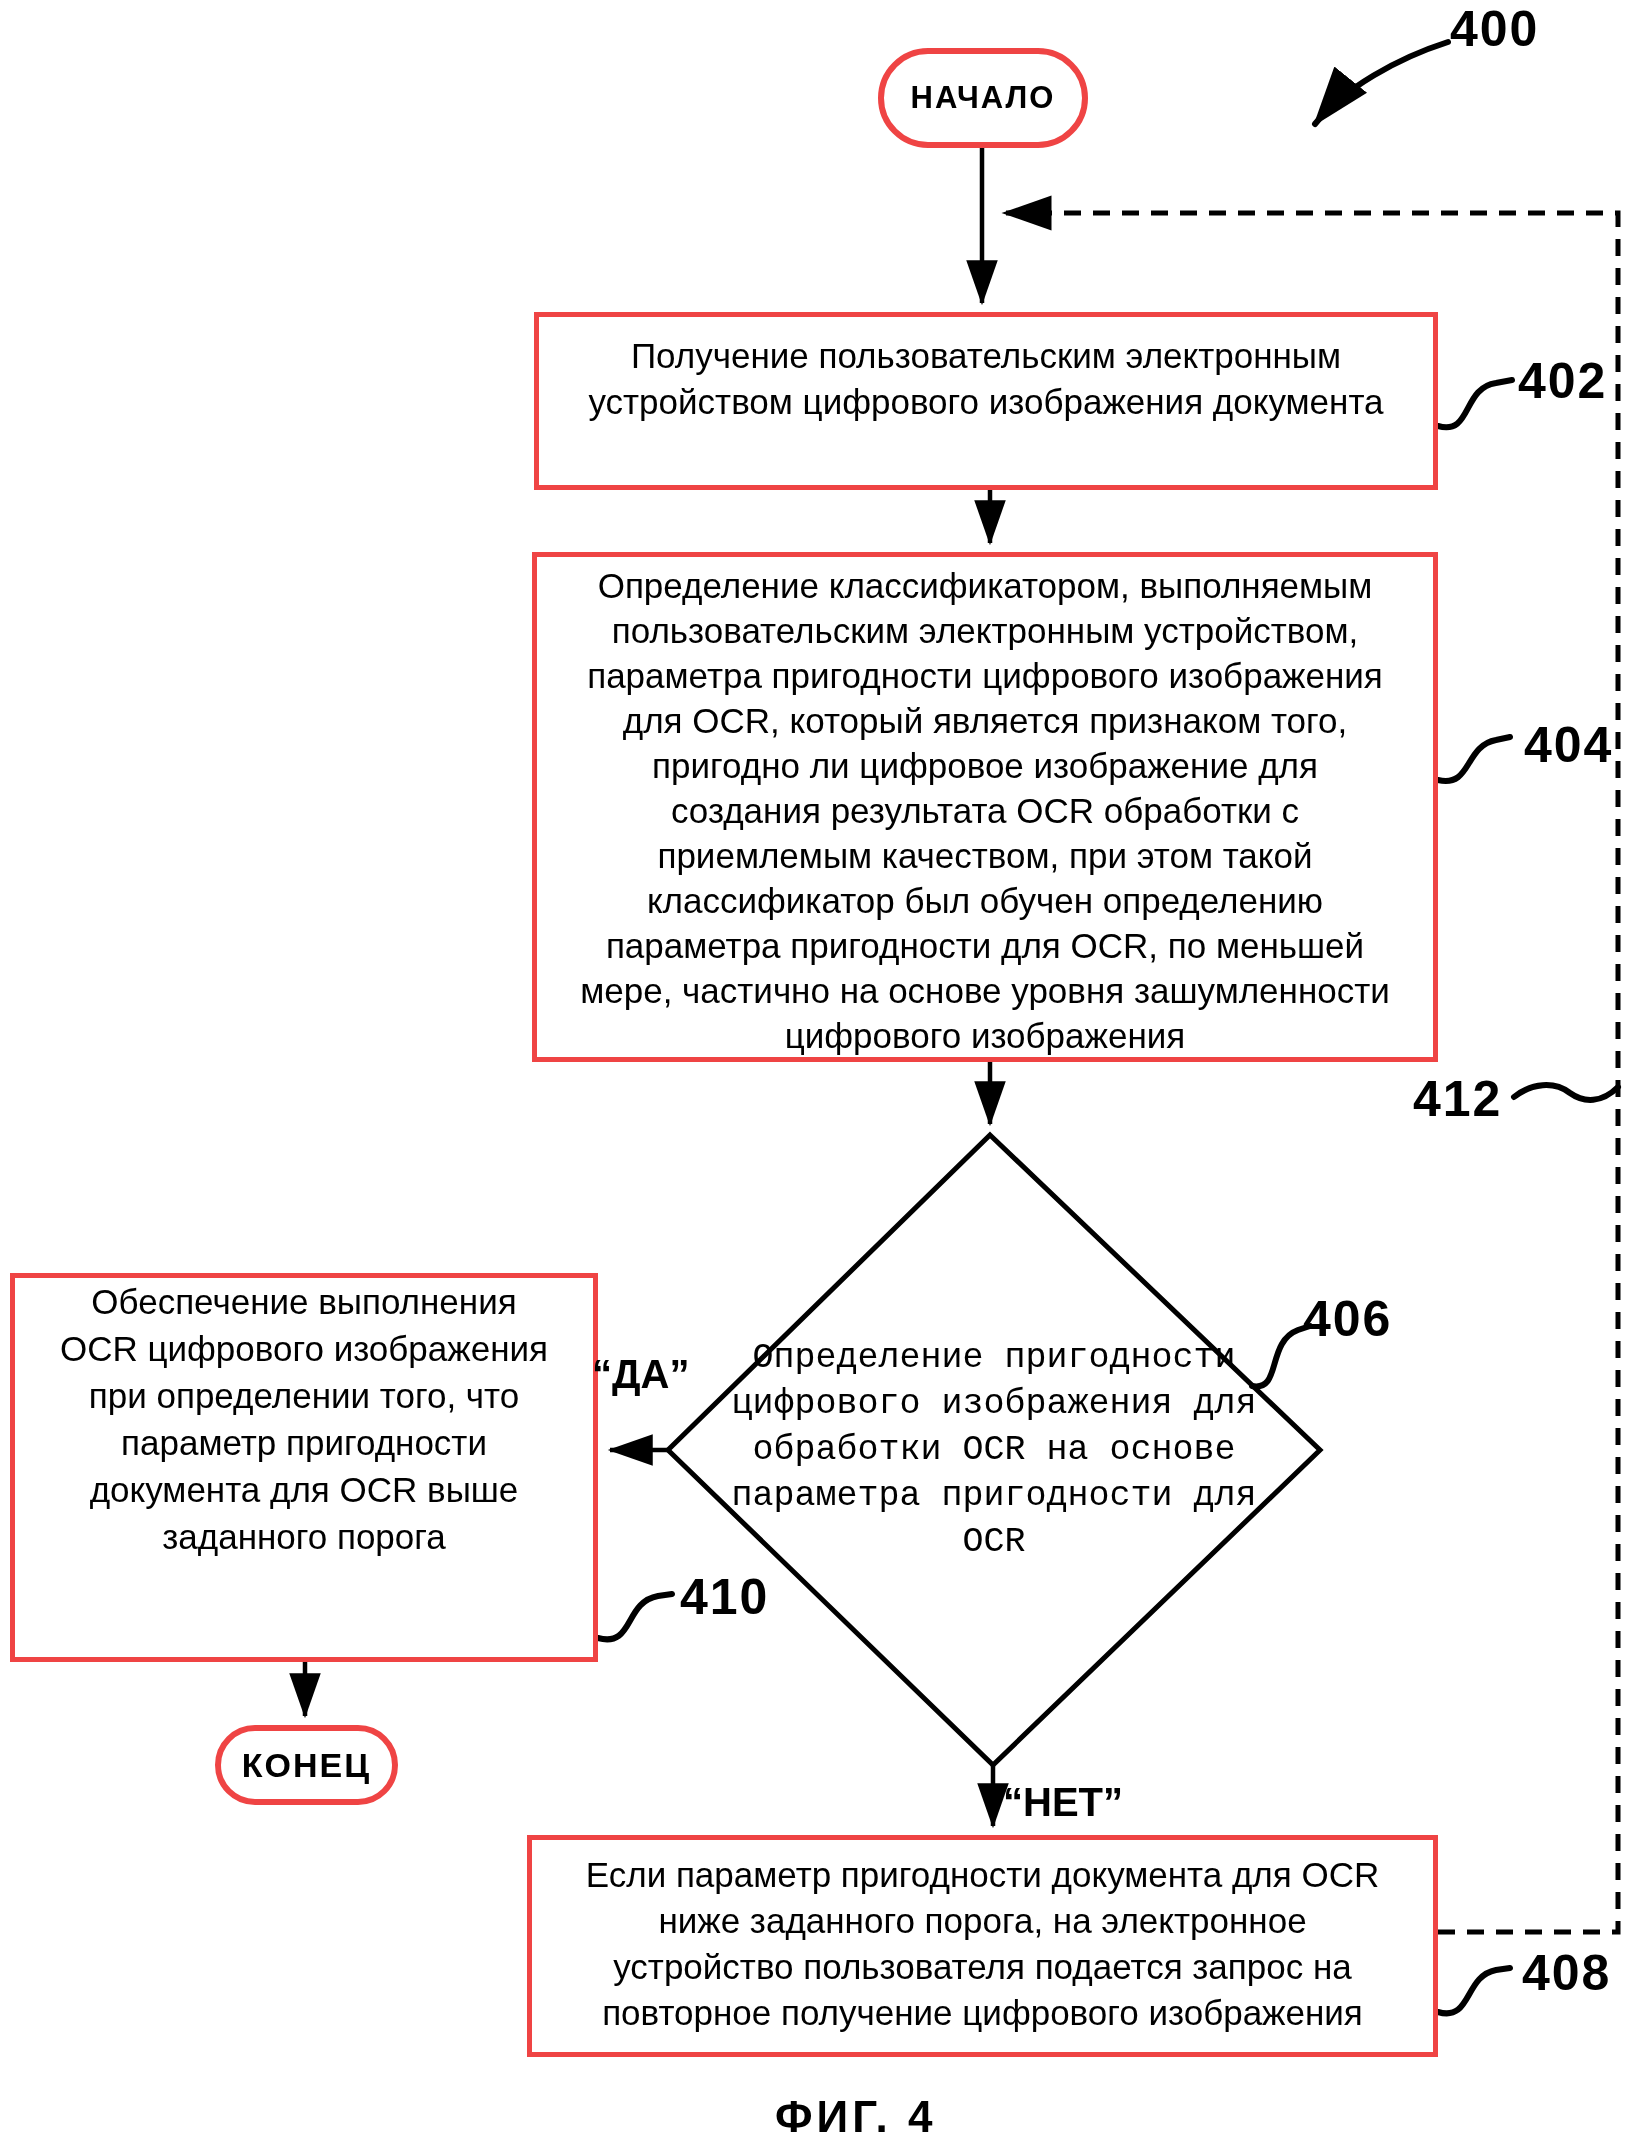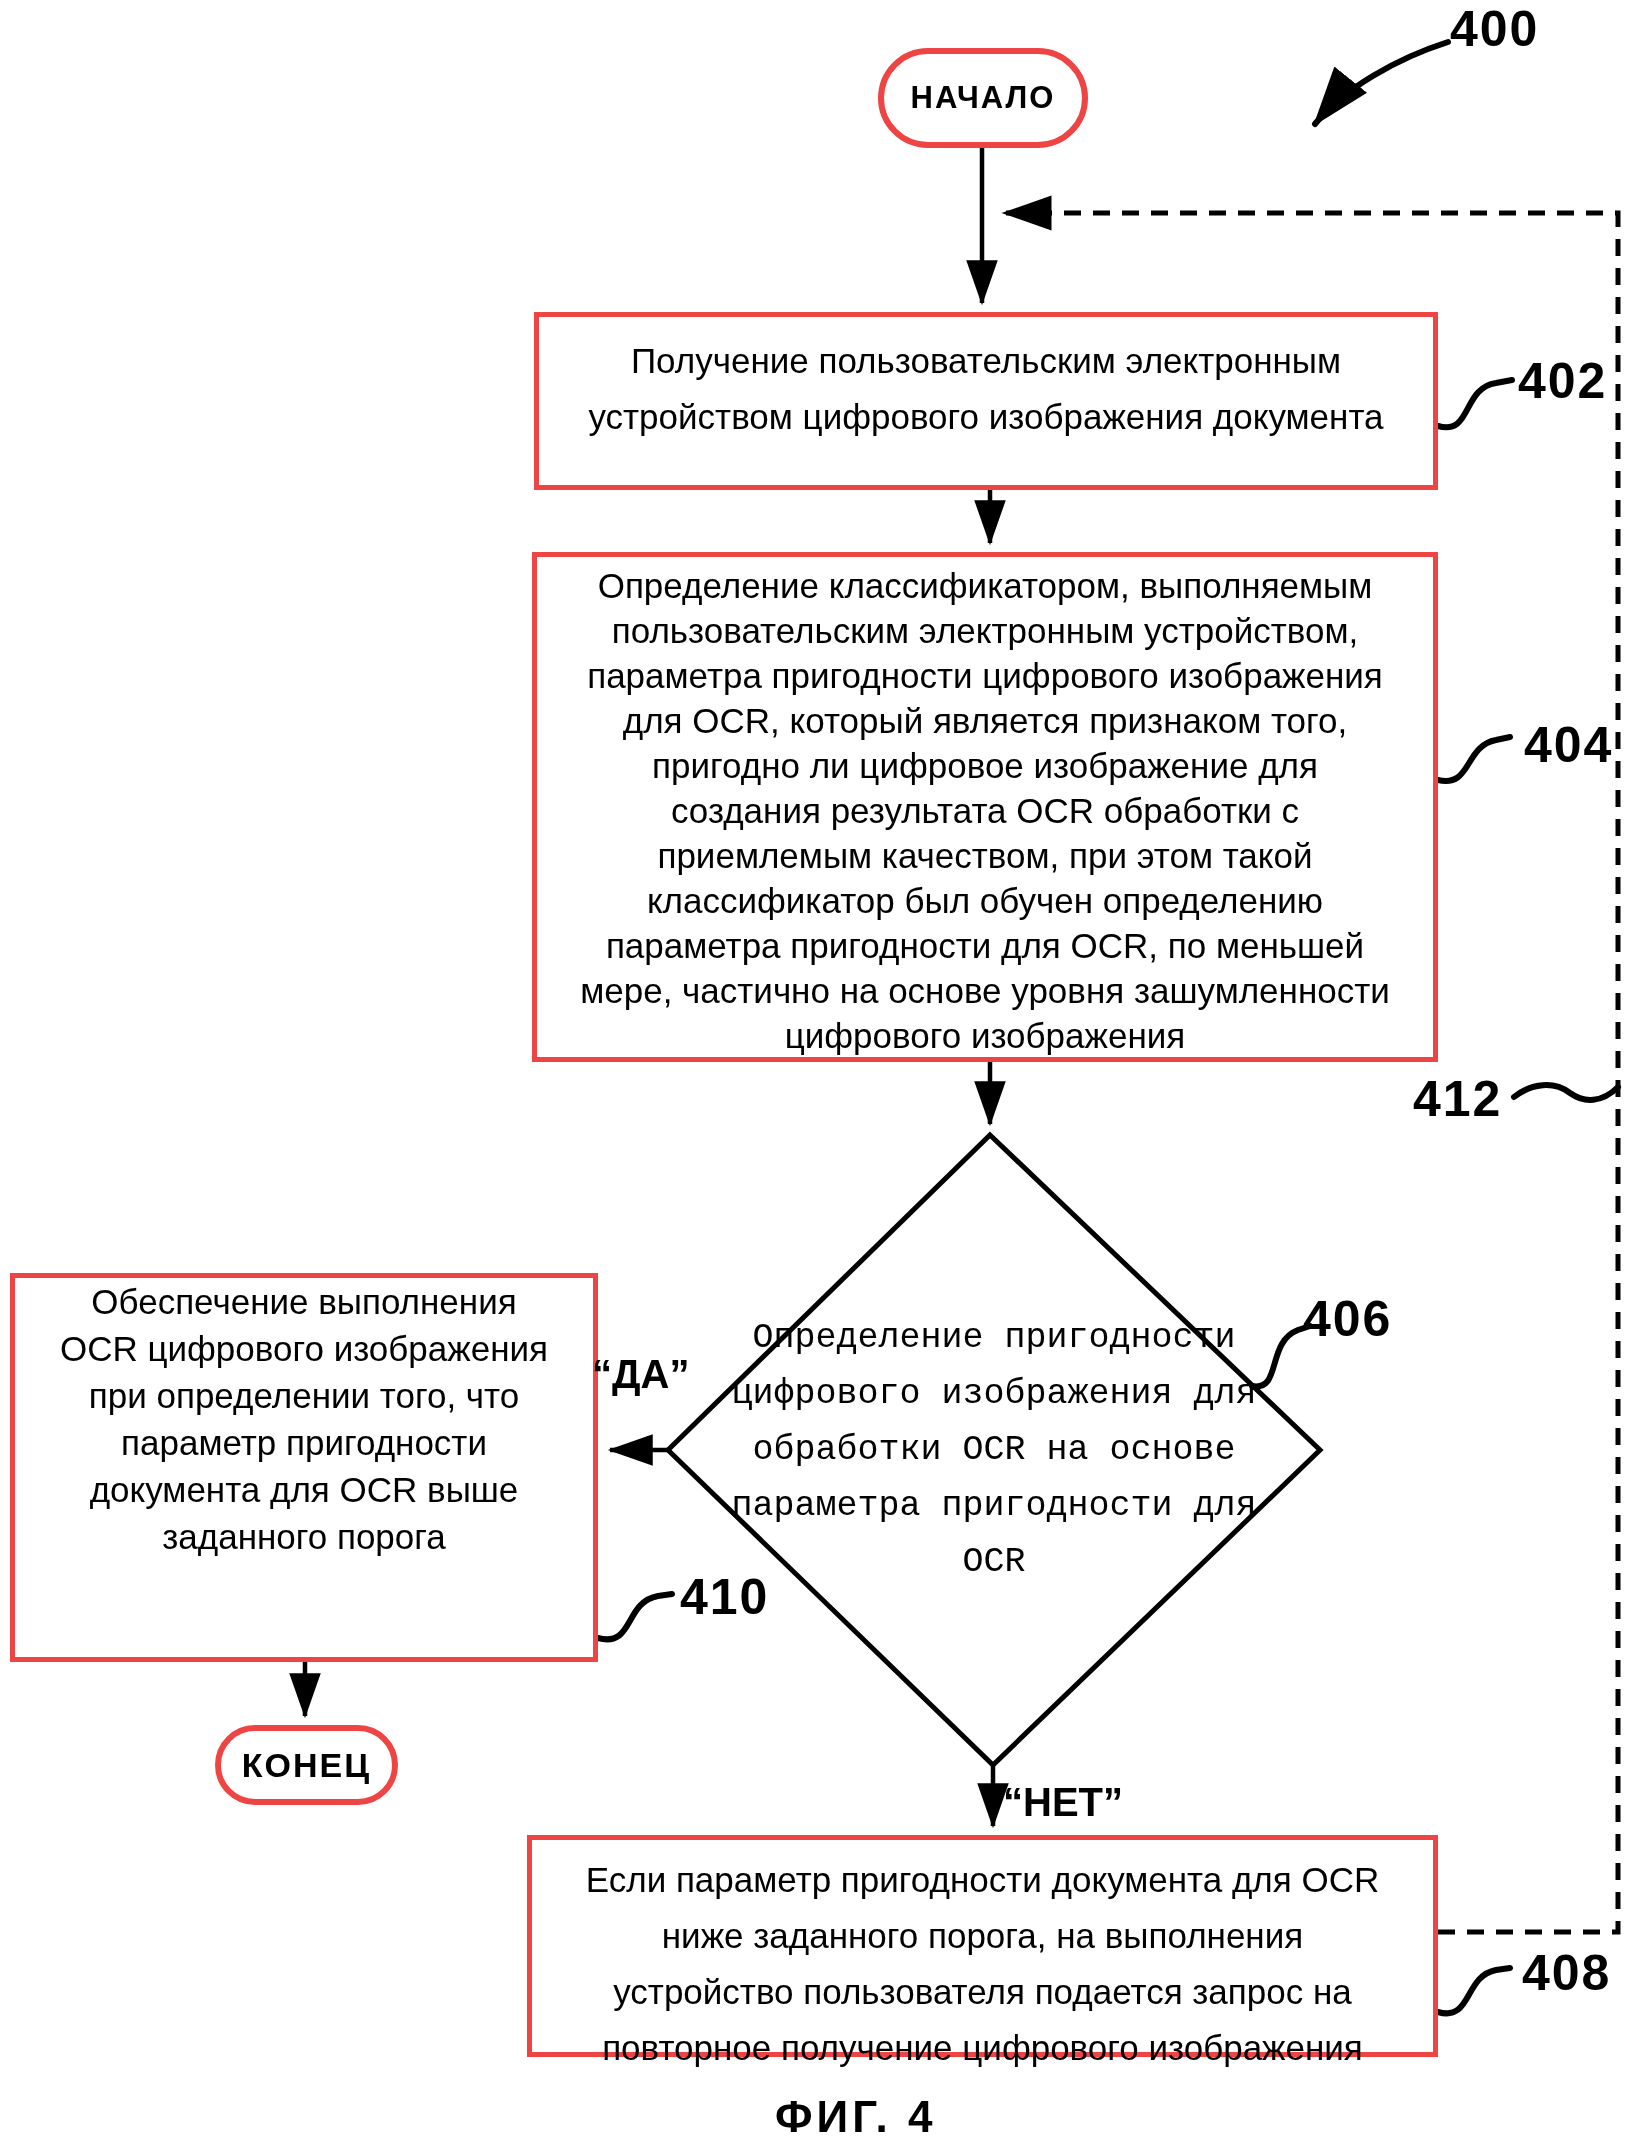--- a/index.html
+++ b/index.html
@@ -8,21 +8,21 @@
   svg.connectors{position:absolute;left:0;top:0;width:1635px;height:2140px;}
   .stroke{fill:none;stroke:#000;}
   .flow{stroke-width:4.5px;}
   .dashed{stroke-width:5px;stroke-dasharray:17 12;}
   .squig{stroke-width:6px;stroke-linecap:round;}
   .diamond-shape{fill:#fff;stroke:#000;stroke-width:5px;}
   .node{position:absolute;box-sizing:border-box;background:#fff;border:5px solid #ef4444;}
   .oval{border-width:6px;display:flex;align-items:center;justify-content:center;}
   .oval .cap{font-size:31px;font-weight:bold;letter-spacing:2px;}
   .proc{padding:0;}
-  .proc .txt, .dec .txt{white-space:pre-line;text-align:center;font-size:35px;line-height:56px;}
+  .proc .txt, .dec .txt{white-space:pre-line;text-align:center;font-size:35px;line-height:46px;}
   .dec{position:absolute;display:flex;align-items:center;justify-content:center;background:transparent;}
   .reflabel{position:absolute;font-size:50px;font-weight:bold;letter-spacing:2px;}
   .edgelabel{position:absolute;font-size:40px;font-weight:bold;}
   .figcaption{position:absolute;font-size:44px;font-weight:bold;letter-spacing:4px;}
 </style>
 </head>
 <body>
 
 <div class="canvas">
 
@@ -89,21 +89,21 @@
     <div class="txt" style="line-height:47px;">Обеспечение выполнения
 OCR цифрового изображения
 при определении того, что
 параметр пригодности
 документа для OCR выше
 заданного порога</div>
   </div>
 
   <div class="node proc" style="left:527px;top:1835px;width:911px;height:222px;">
     <div class="txt" style="padding-top:12px;">Если параметр пригодности документа для OCR
-ниже заданного порога, на выполнения
+ниже заданного порога, на электронное
 устройство пользователя подается запрос на
 повторное получение цифрового изображения</div>
   </div>
 
   <div class="node oval" style="left:215px;top:1725px;width:183px;height:80px;border-radius:42px;">
     <span class="cap" style="font-size:34px;">КОНЕЦ</span>
   </div>
 
   <div class="edgelabel" style="left:592px;top:1352px;">“ДА”</div>
   <div class="edgelabel" style="left:1003px;top:1780px;">“НЕТ”</div>

